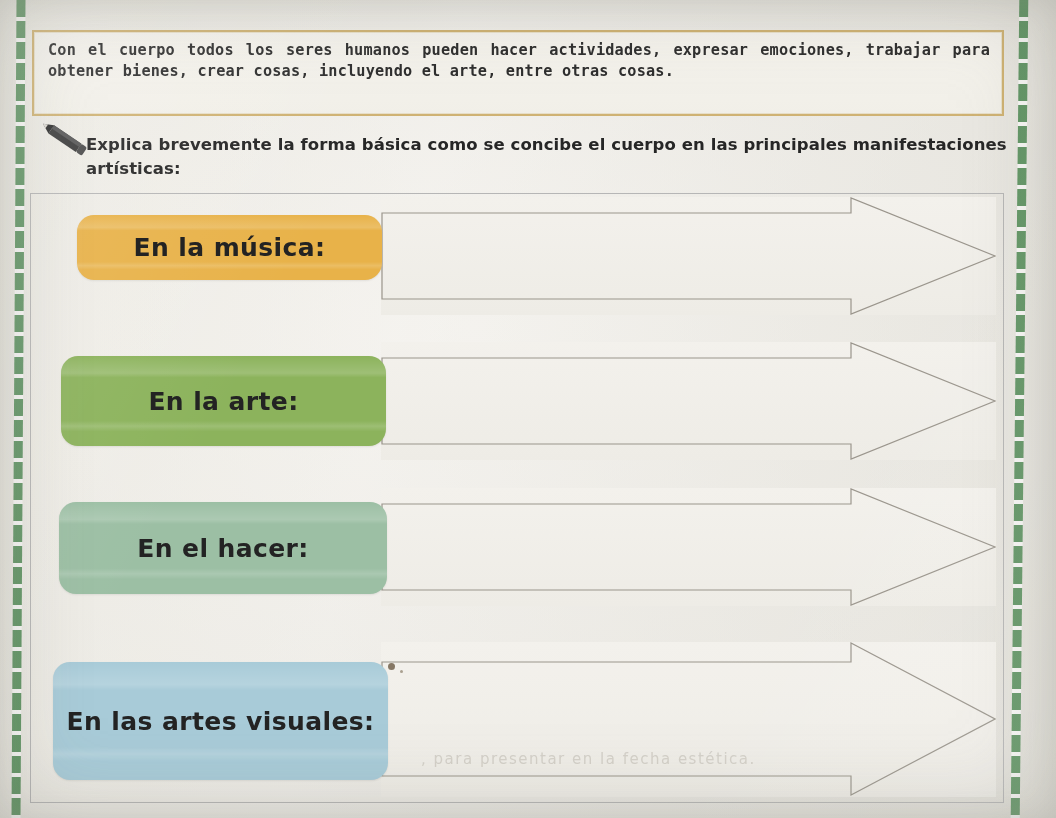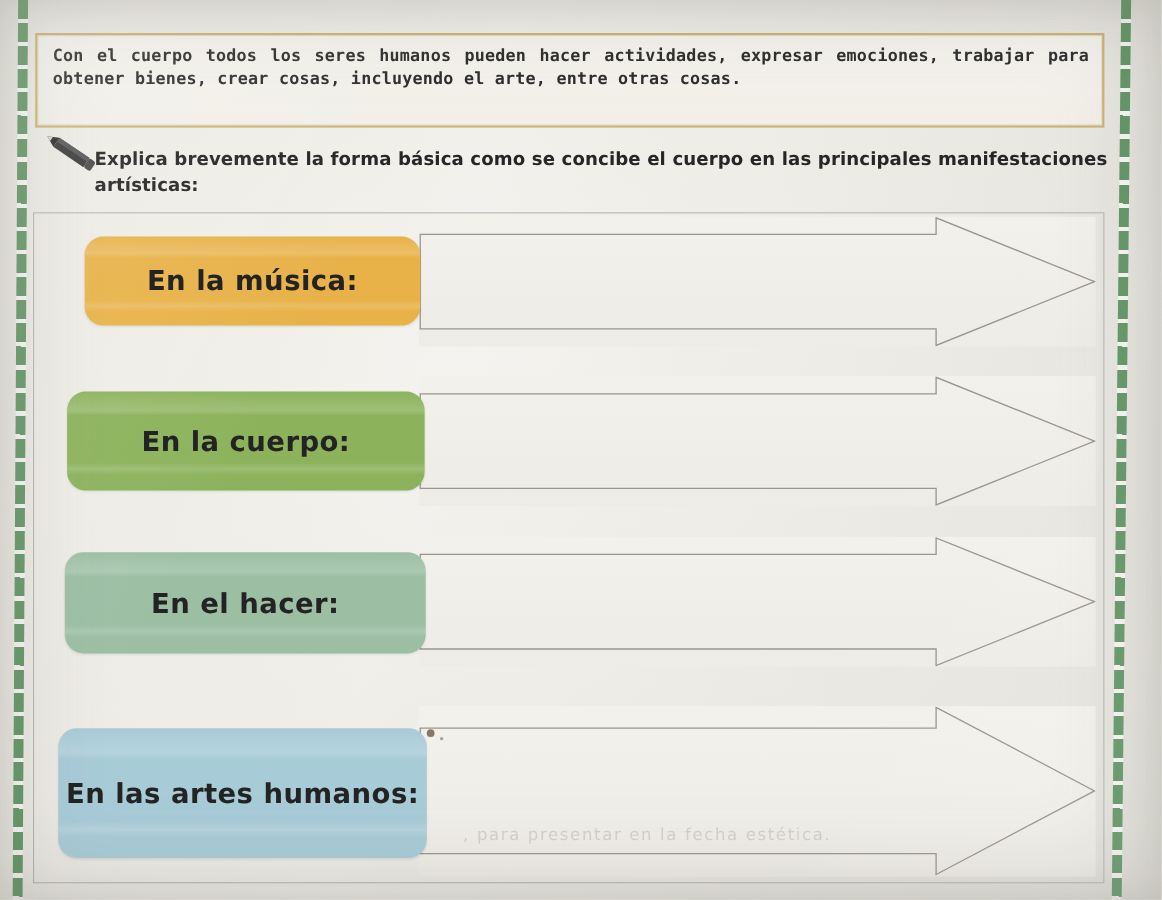--- a/index.html
+++ b/index.html
@@ -115,21 +115,21 @@
       rgba(255,255,255,.00) 0%,
       rgba(255,255,255,.16) 19%,
       rgba(255,255,255,.00) 24%,
       rgba(255,255,255,.00) 72%,
       rgba(255,255,255,.15) 78%,
       rgba(255,255,255,.00) 84%);
     pointer-events:none;
   }
   .label-chip span{position:relative;z-index:2;}
 
-  #chip-0{left:46px;top:18px;width:305px;height:81px;background:#e8b249;text-align:right;}
+  #chip-0{left:46px;top:18px;width:305px;height:65px;background:#e8b249;text-align:right;}
   #chip-1{left:30px;top:14px;width:325px;height:90px;background:#8cb35c;}
   #chip-2{left:28px;top:14px;width:328px;height:92px;background:#9cbfa4;}
   #chip-3{left:22px;top:20px;width:335px;height:118px;background:#a8cbd8;}
 
   
   #ink-speck{
     position:absolute;left:388px;top:663px;width:7px;height:7px;
     border-radius:50%;background:#6a5a44;opacity:.8;
   }
   #ink-speck-2{
@@ -183,21 +183,21 @@
       </div>
     </div>
 
     <div class="row" id="row-1">
       <div class="arrow">
         <svg class="arrow-svg" viewBox="0 0 615 118" preserveAspectRatio="none">
           <polygon points="1,16 470,16 470,1 614,59 470,117 470,102 1,102" fill="none" stroke="#9a958c" stroke-width="1.2"></polygon>
         </svg>
       </div>
       <div class="label-chip" id="chip-1" style="background: rgb(140, 179, 92);">
-        <span>En la cuerpo:</span>
+        <span>En la arte:</span>
       </div>
     </div>
 
     <div class="row" id="row-2">
       <div class="arrow">
         <svg class="arrow-svg" viewBox="0 0 615 118" preserveAspectRatio="none">
           <polygon points="1,16 470,16 470,1 614,59 470,117 470,102 1,102" fill="none" stroke="#9a958c" stroke-width="1.2"></polygon>
         </svg>
       </div>
       <div class="label-chip" id="chip-2" style="background: rgb(156, 191, 164);">
@@ -206,21 +206,21 @@
     </div>
 
     <div class="row" id="row-3">
       <div class="arrow">
         <svg class="arrow-svg" viewBox="0 0 615 155" preserveAspectRatio="none">
           <polygon points="1,20 470,20 470,1 614,77 470,153 470,134 1,134" fill="none" stroke="#9a958c" stroke-width="1.2"></polygon>
         </svg>
         <div class="ghost" style="top:108px">, para presentar en la fecha estética.</div>
       </div>
       <div class="label-chip" id="chip-3" style="background: rgb(168, 203, 216);">
-        <span>En las artes humanos:</span>
+        <span>En las artes visuales:</span>
       </div>
     </div>
 
   </div>
 
   <div id="ink-speck"></div>
   <div id="ink-speck-2"></div>
 
   <div id="glare"></div>
   <div id="vignette"></div>

